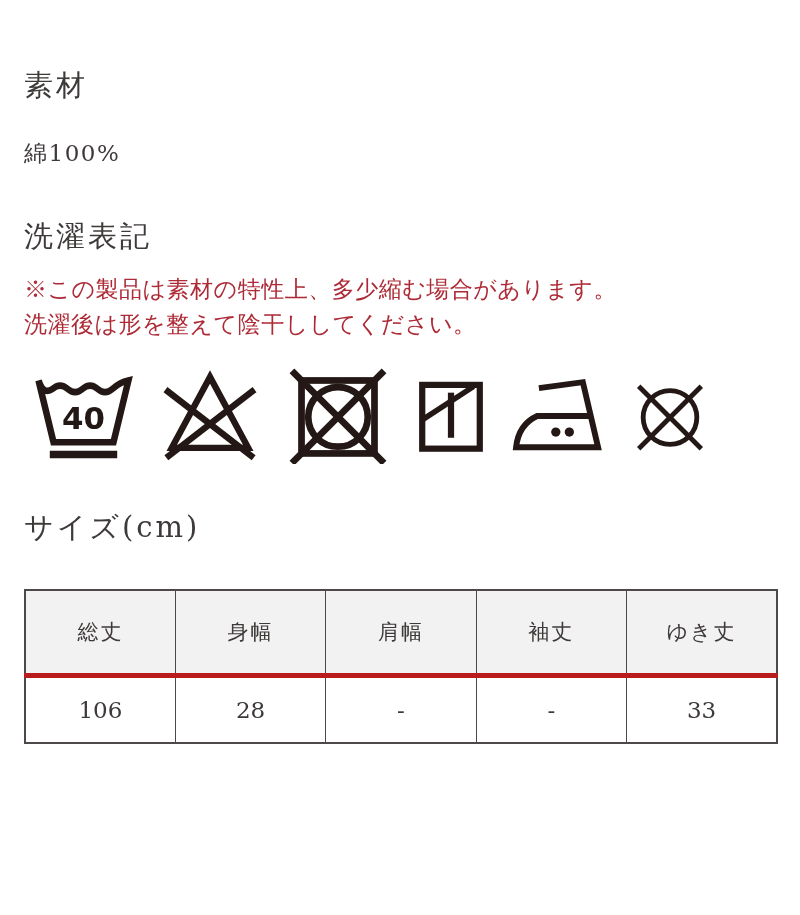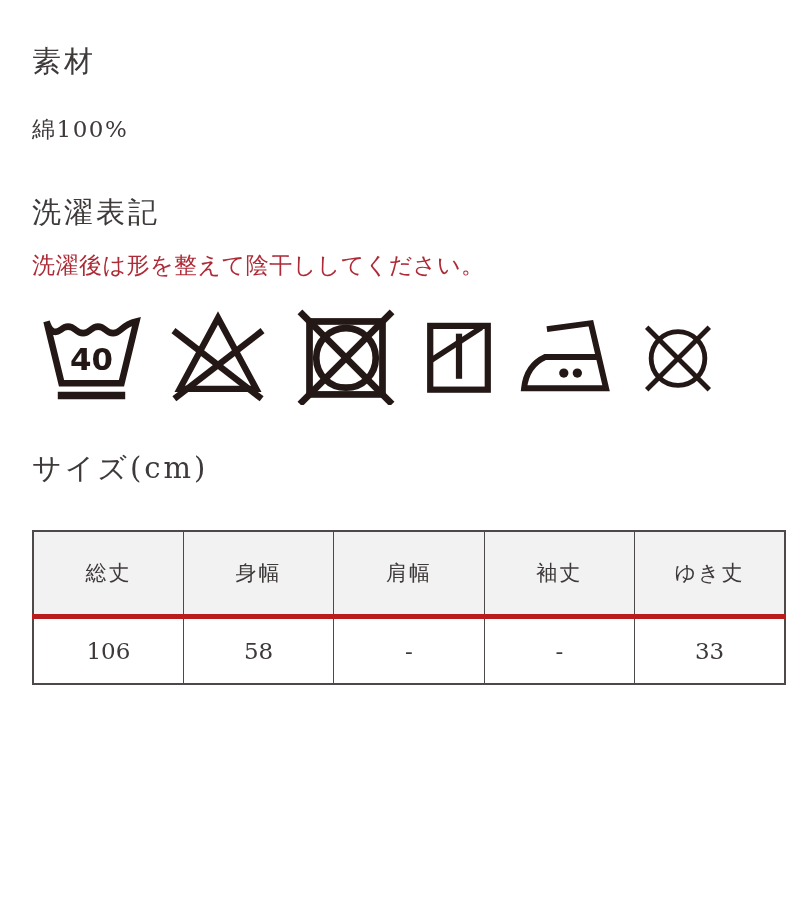--- a/index.html
+++ b/index.html
@@ -5,21 +5,21 @@
   * { box-sizing: border-box; }
   html, body { margin: 0; padding: 0; }
   body {
     width: 800px;
     height: 915px;
     background: #ffffff;
     color: #3e3a39;
     font-family: "DejaVu Serif", "Liberation Serif", serif;
     overflow: hidden;
   }
-  .content { padding: 44px 22px 0 24px; margin-left: 8px; }
+  .content { padding: 68px 22px 0 24px; }
 
   .section-heading {
     margin: 0;
     font-size: 29px;
     font-weight: 500;
     letter-spacing: 3px;
     line-height: 1.2;
   }
   .sub-text {
     margin: 0;
@@ -83,20 +83,21 @@
 <body>
 
 <div class="content">
 
   <h2 class="section-heading">素材</h2>
   <p class="sub-text mt-material-value">綿100%</p>
 
   <h2 class="section-heading mt-care-heading">洗濯表記</h2>
 
   <div class="care-note">
+    <div>※この製品は素材の特性上、多少縮む場合があります。</div>
     <div>洗濯後は形を整えて陰干ししてください。</div>
   </div>
 
   <div class="care-symbols">
 
     <span>
       <svg viewBox="0 0 110 100" width="103" height="96">
         <path class="icon-stroke" d="M7,12 Q12,28 22,21 Q30,14 38,21 Q46,28 54,21 Q62,14 70,21 Q78,28 86,21 Q94,14 103,12 L87,78 L23,78 Z"></path>
         <line x1="19" y1="91" x2="91" y2="91" stroke="#231815" stroke-width="8"></line>
         <text x="55" y="64" text-anchor="middle" font-size="33" font-weight="bold" fill="#231815" font-family="'DejaVu Sans', sans-serif">40</text>
@@ -154,21 +155,21 @@
         <th>総丈</th>
         <th>身幅</th>
         <th>肩幅</th>
         <th>袖丈</th>
         <th>ゆき丈</th>
       </tr>
     </thead>
     <tbody>
       <tr>
         <td>106</td>
-        <td>58</td>
+        <td>28</td>
         <td>-</td>
         <td>-</td>
         <td>33</td>
       </tr>
     </tbody>
   </table>
 
 </div>
 
 </body></html>

